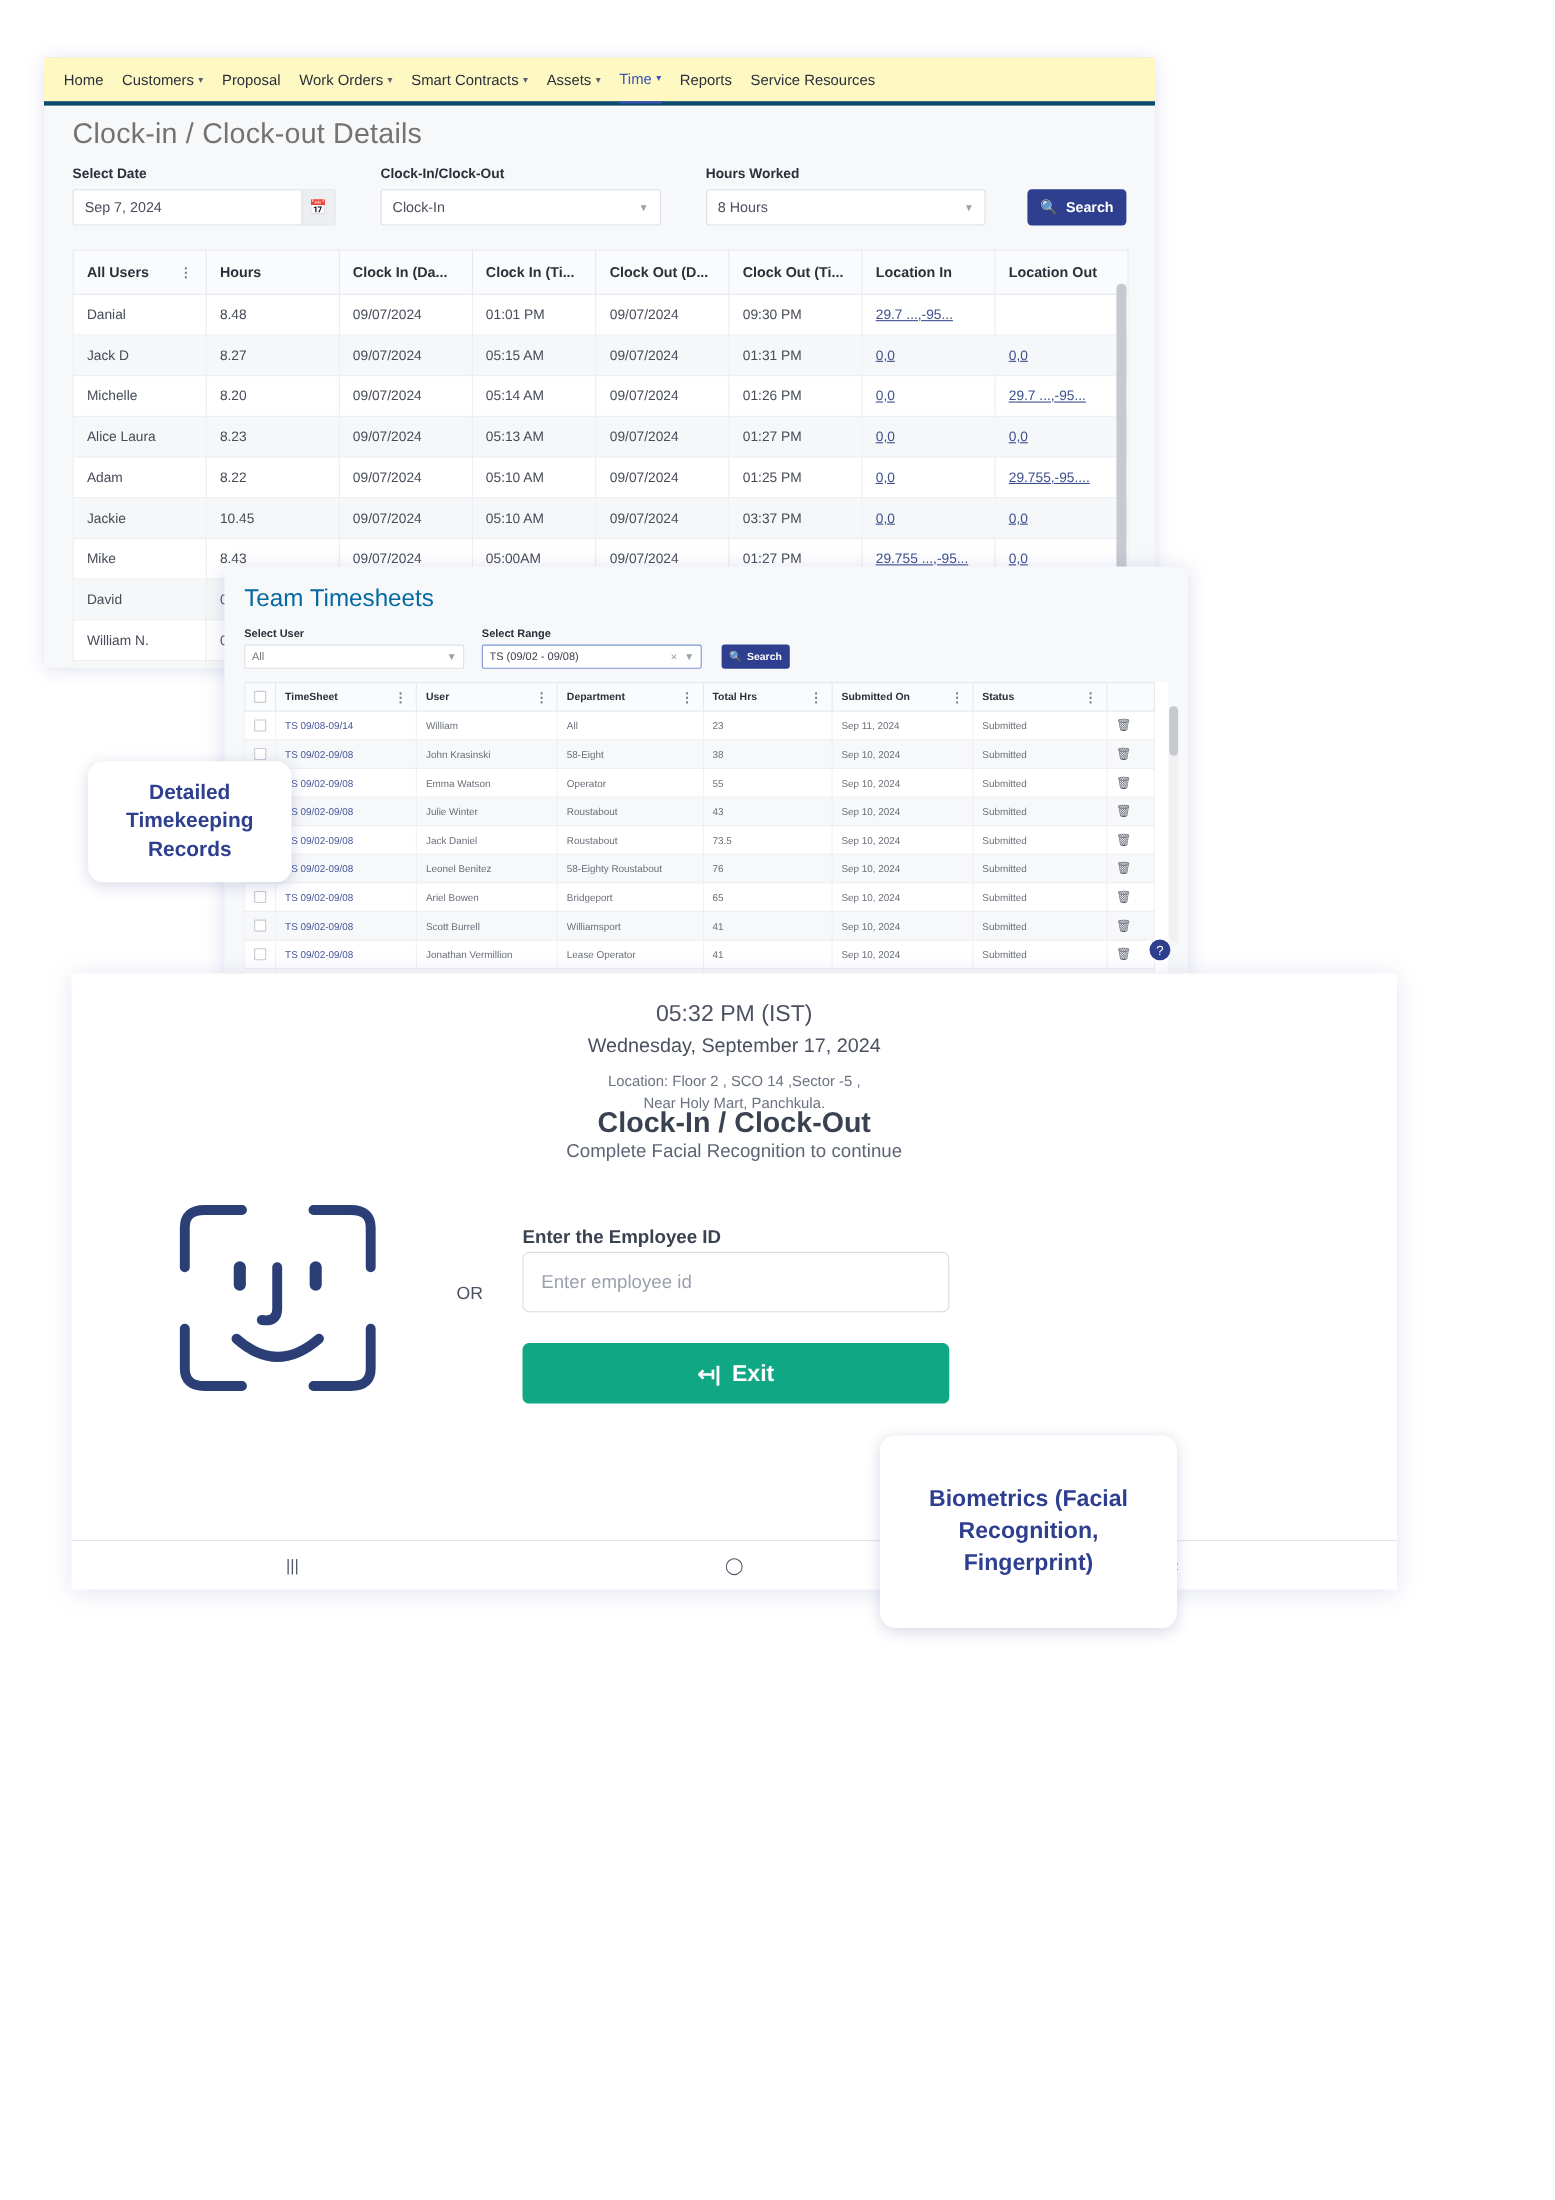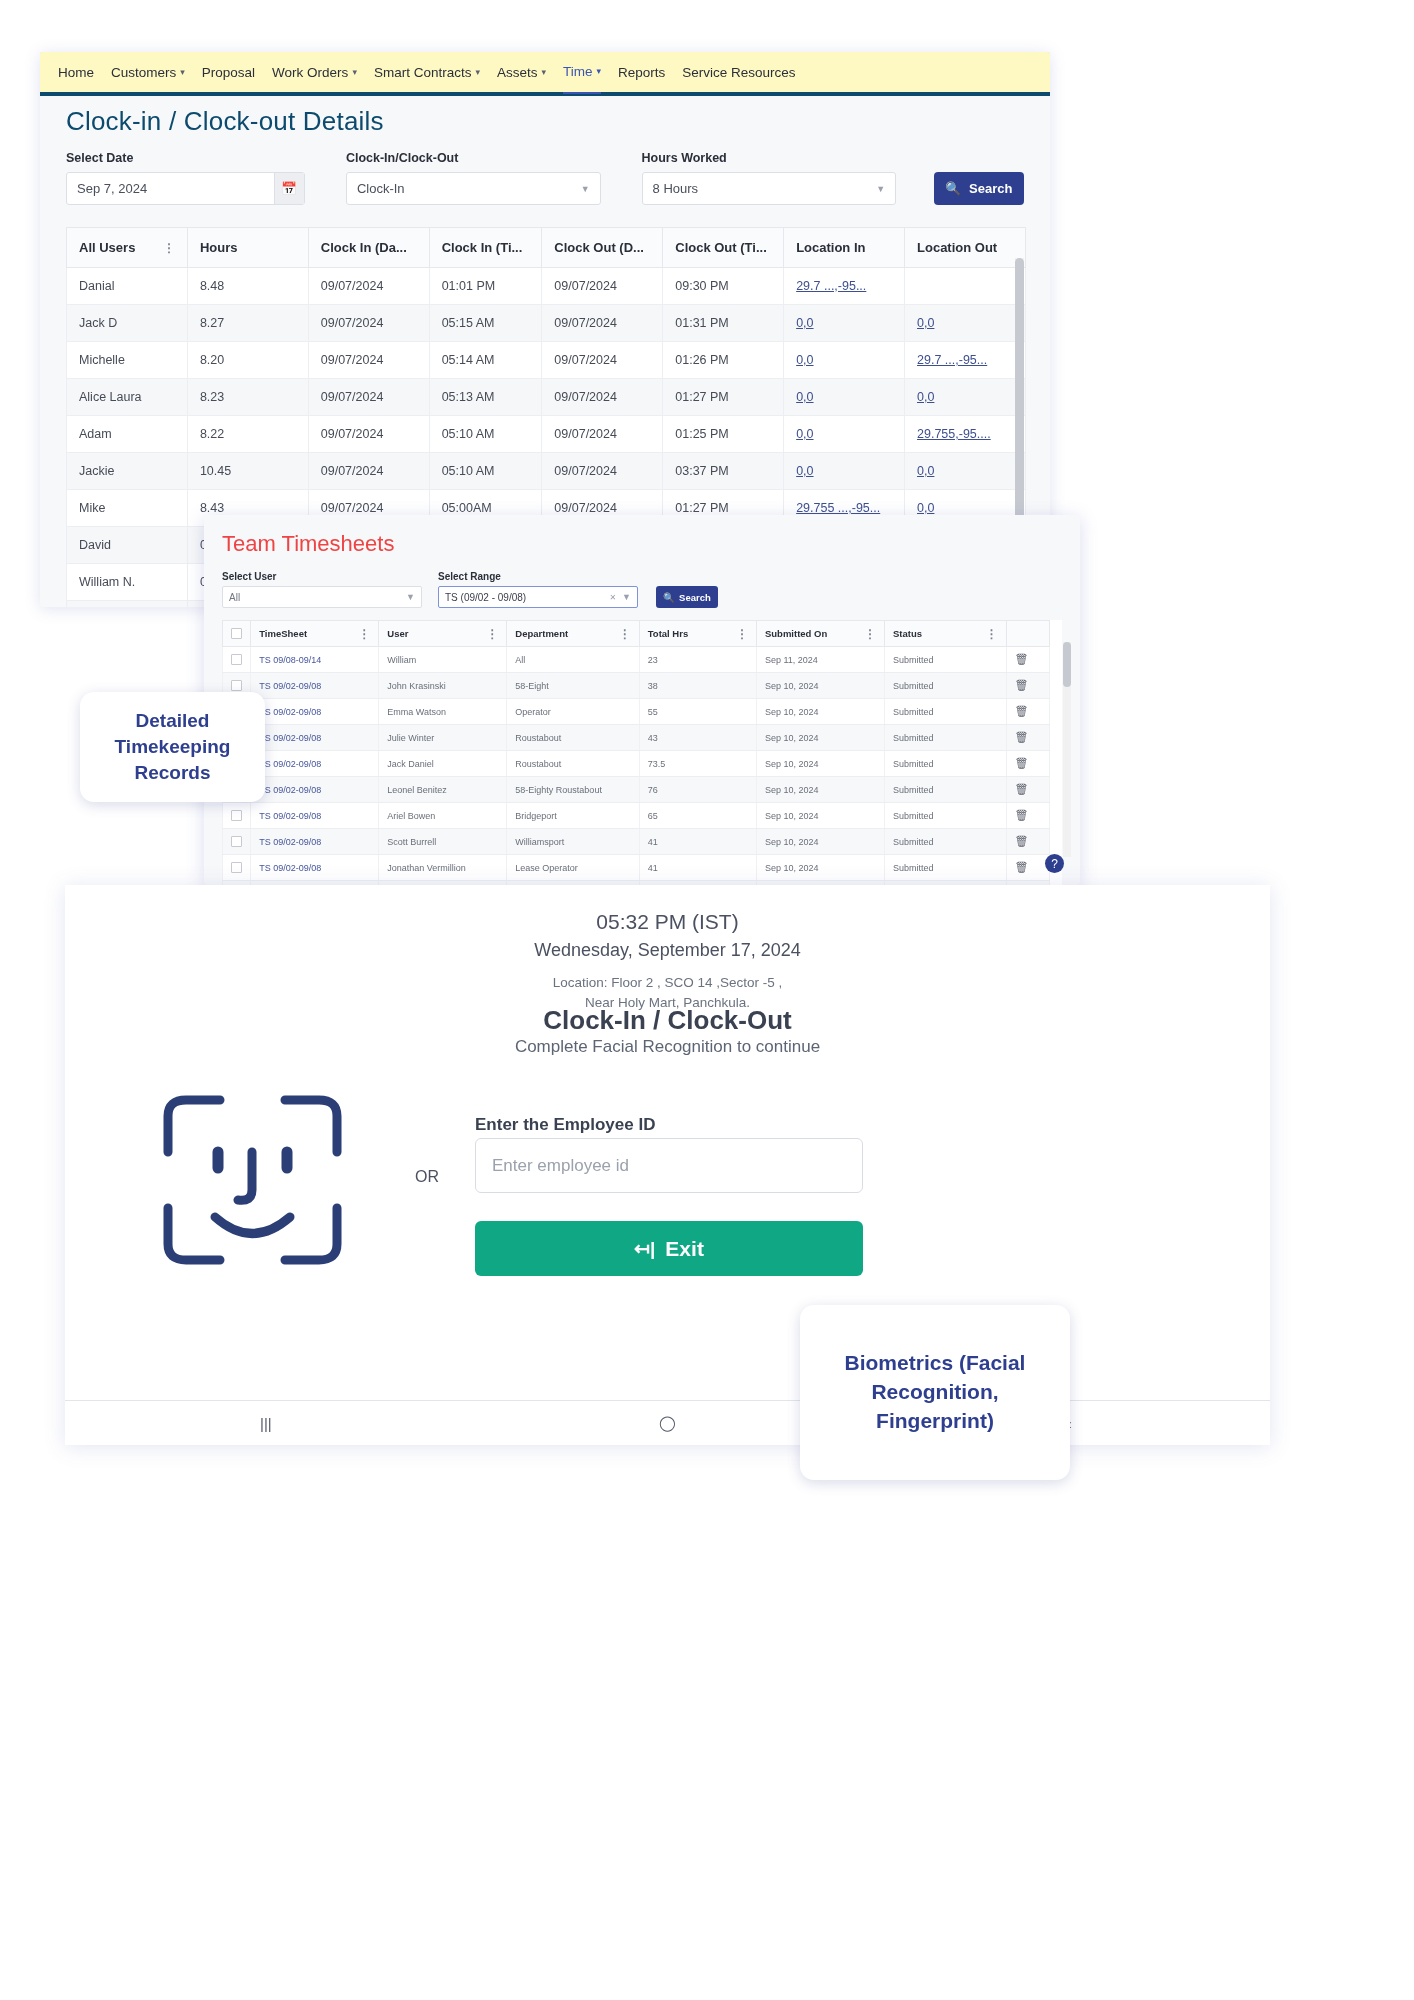--- a/index.html
+++ b/index.html
@@ -42,21 +42,21 @@
     height: 44px;
     white-space: nowrap;
   }
   .navitem.active { color: #3b55b5; border-bottom: 2.5px solid #3b55b5; }
   .caret { font-size: 9px; color: #5a6070; }
   .navitem.active .caret { color:#3b55b5; }
 
   .p1body { padding: 10px 26px 0 26px; }
   .p1title {
     font-size: 26px;
-    color: #0c4a6e;
+    color: #737373;
     font-weight: 400;
     letter-spacing: .2px;
     margin-bottom: 14px;
   }
   .filters { display: flex; align-items: flex-end; gap: 16px; }
   .fgroup { display:flex; flex-direction: column; }
   .flabel { font-size: 12.5px; font-weight: 700; color: #2b2f3a; margin-bottom: 7px; }
   .fctl {
     height: 33px; background:#fff; border:1px solid #dcdfe5; border-radius:3px;
     display:flex; align-items:center; padding: 0 10px;
@@ -107,21 +107,21 @@
 
   
   .panel2 {
     position:absolute; left:204px; top:515px; width:876px; height:370px;
     background:#f7f8fa;
     box-shadow: 0 3px 18px rgba(90,100,180,0.22);
     border-radius:3px;
     overflow:hidden;
   }
   .p2head { padding: 16px 18px 0 18px; }
-  .p2title { font-size: 22px; color:#ef4444; font-weight:400; margin-bottom: 14px;}
+  .p2title { font-size: 22px; color:#0369a1; font-weight:400; margin-bottom: 14px;}
   .p2filters { display:flex; align-items:flex-end; }
   .p2label { font-size:10px; font-weight:700; color:#2b2f3a; margin-bottom:4px;}
   .p2ctl {
     height:22px; background:#fff; border:1px solid #dcdfe5; border-radius:2px;
     display:flex; align-items:center; justify-content:space-between;
     padding:0 6px; font-size:10px; color:#70757f;
   }
   .g2user { width:200px; }
   .g2range { width:200px; margin-left:16px; }
   .g2range .p2ctl { border:1.5px solid #7f94d8; color:#3b3f4a; }

